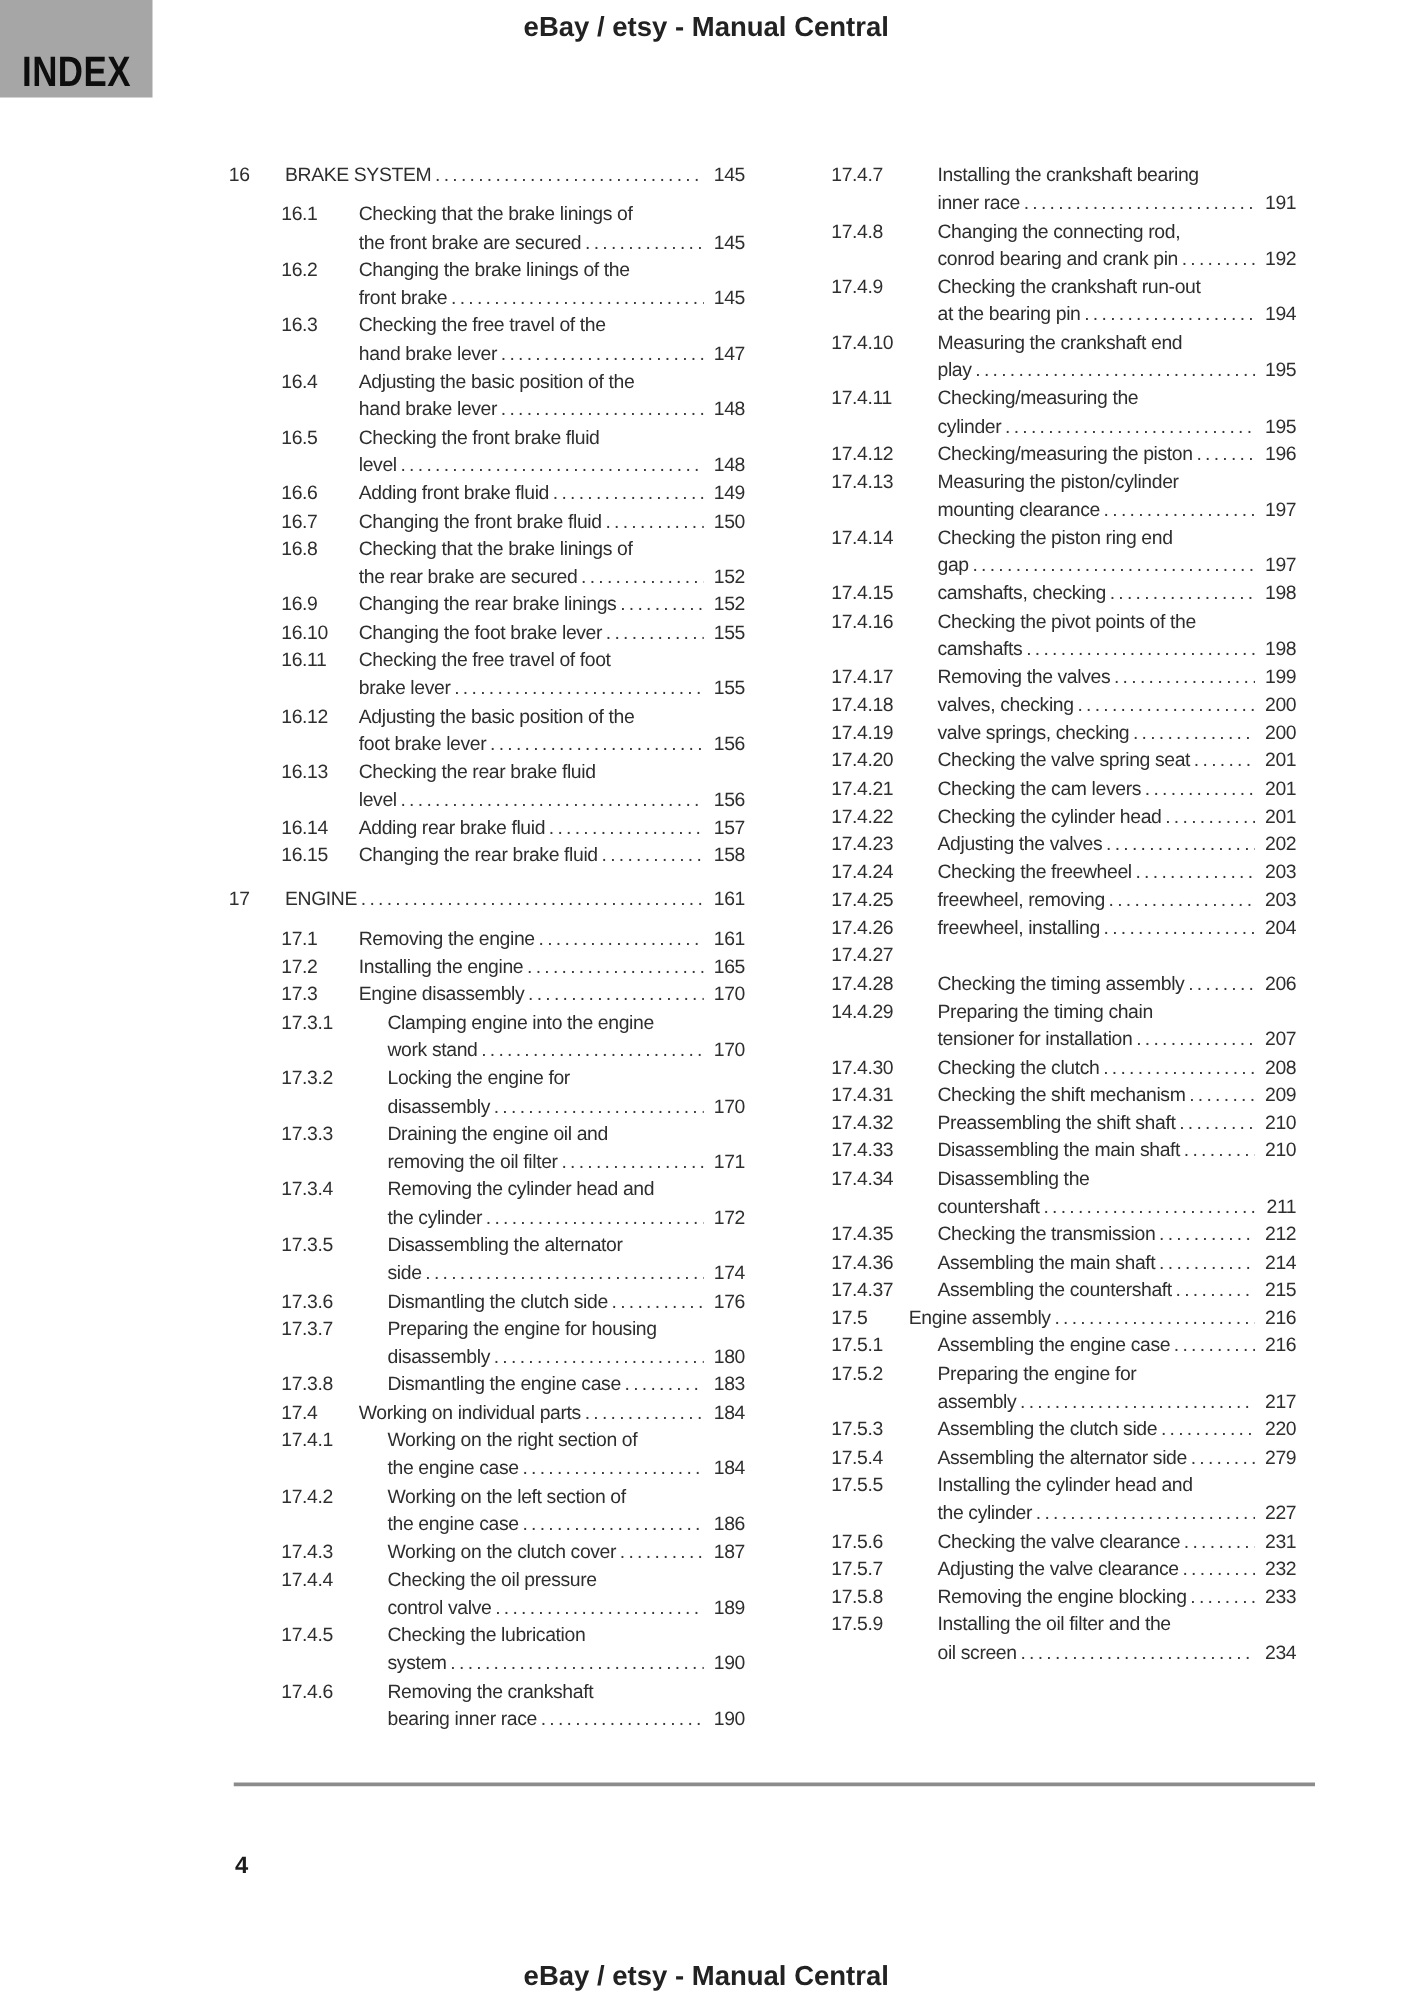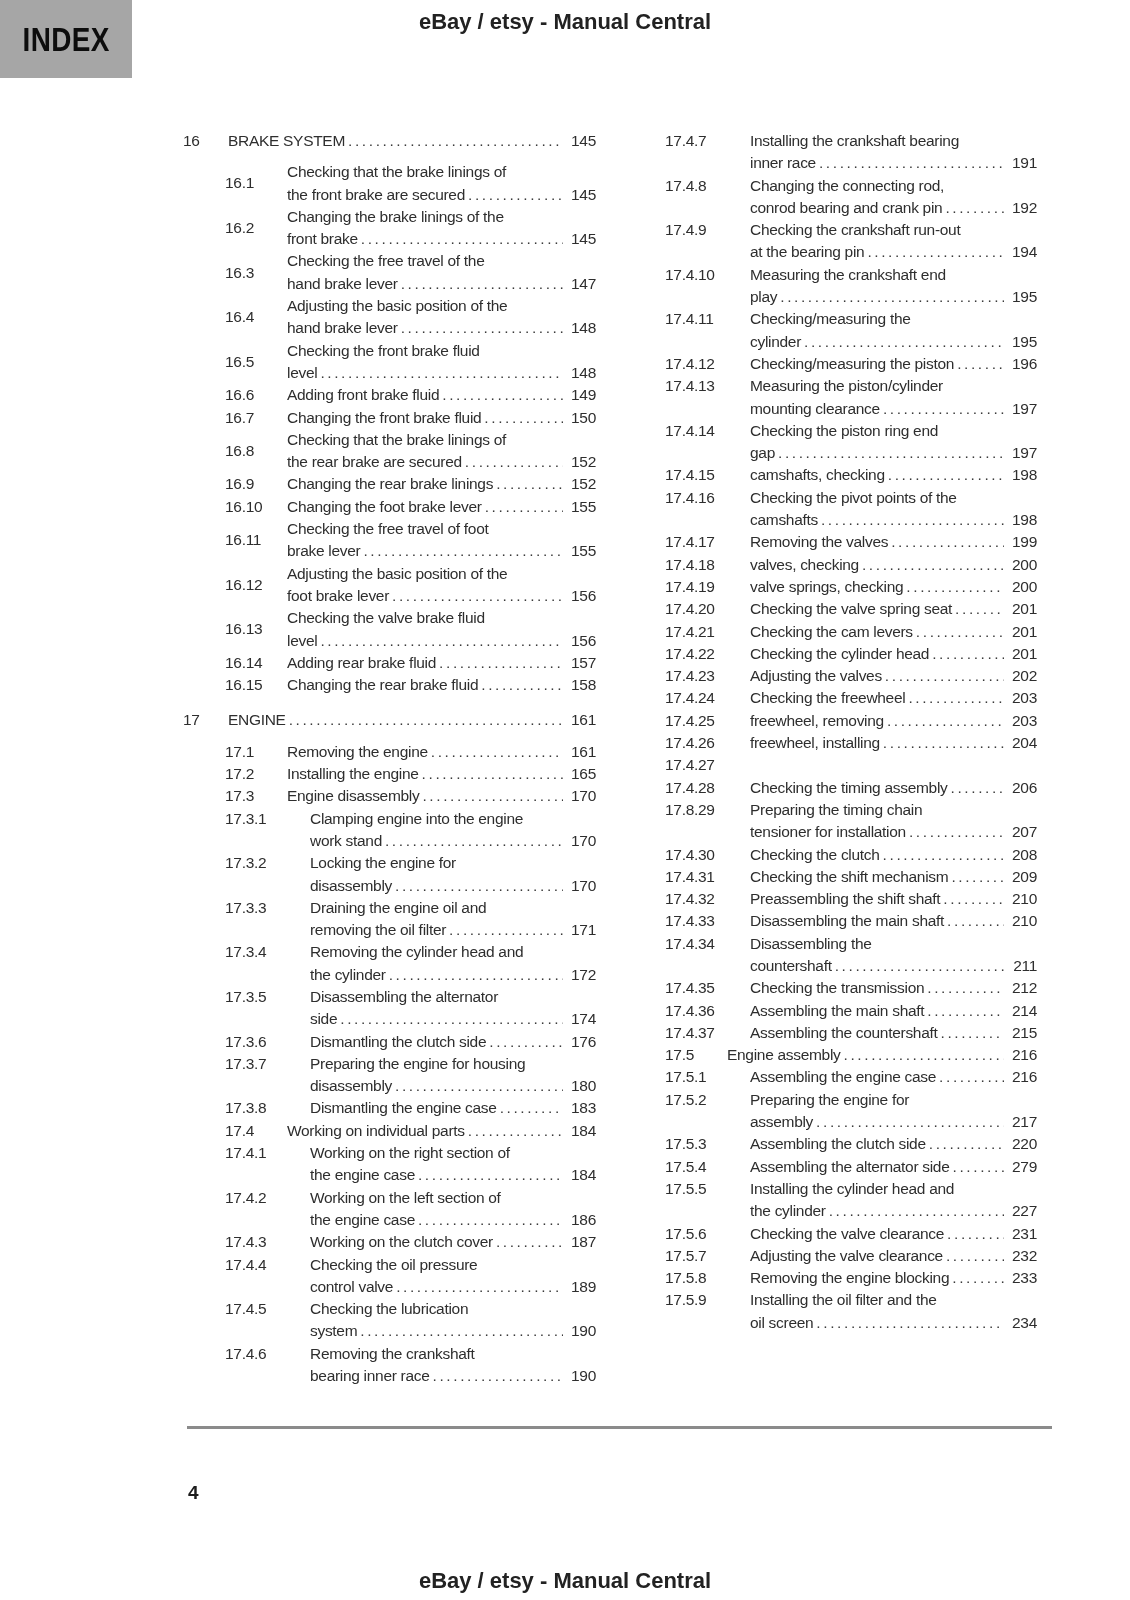--- a/index.html
+++ b/index.html
@@ -7,23 +7,23 @@
     position:relative;
     width:1130px; height:1600px;
     background:#ffffff;
     font-family:"Liberation Sans", sans-serif;
     color:#2e2e2e;
     overflow:hidden;
   }
   
   .index-box {
     position:absolute; left:0; top:0;
-    width:132px; height:78px;
+    width:122px; height:78px;
     background:#a6a6a6;
-    display:flex; align-items:center; justify-content:center;
+    display:flex; align-items:flex-end; justify-content:center;
   }
   .index-box .index-label {
     font-size:34px; font-weight:700; color:#0d0d0d;
     transform:scaleX(0.82); letter-spacing:0.5px;
   }
   .doc-title {
     position:absolute; left:0; top:9px; width:100%;
     text-align:center; font-size:22px; font-weight:600; color:#222;
   }
   
@@ -32,21 +32,21 @@
     width:854px;
     display:flex;
     font-size:15.5px; line-height:22.3px; letter-spacing:-0.3px;
   }
   .col-left  { width:413px; margin-right:27px; }
   .col-right { width:414px; }
   .entry { display:flex; align-items:flex-start; }
   .entry .num  { flex:0 0 auto; }
   .entry .body { flex:1 1 auto; min-width:0; }
   .level0 .num { width:45px; }
-  .level1 { padding-left:42px;align-items:center; } .level1 .num { width:62px; }
+  .level1 { padding-left:42px; } .level1 .num { width:62px; }
   .level2 { padding-left:42px; } .level2 .num { width:85px; }
   .level0 { margin-top:13px; margin-bottom:9px; }
   .level0:first-child { margin-top:0; }
   .line { white-space:nowrap; }
   .lastline { display:flex; align-items:baseline; }
   .lastline .txt { white-space:nowrap; }
   .dots {
     flex:1 1 10px; min-width:10px; overflow:hidden;
     white-space:nowrap; letter-spacing:2.6px;
     margin:0 5px 0 3px; color:#3a3a3a;
@@ -216,21 +216,21 @@
             <div class="lastline">
               <span class="txt">foot brake lever</span>
               <span class="dots"></span>
               <span class="pg">156</span>
             </div>
           </div>
         </div>
         <div class="entry level1">
           <span class="num">16.13</span>
           <div class="body">
-            <div class="line">Checking the valve brake fluid</div>
+            <div class="line">Checking the rear brake fluid</div>
             <div class="lastline">
               <span class="txt">level</span>
               <span class="dots"></span>
               <span class="pg">156</span>
             </div>
           </div>
         </div>
         <div class="entry level1">
           <span class="num">16.14</span>
           <div class="body">
@@ -669,21 +669,21 @@
           <span class="num">17.4.28</span>
           <div class="body">
             <div class="lastline">
               <span class="txt">Checking the timing assembly</span>
               <span class="dots"></span>
               <span class="pg">206</span>
             </div>
           </div>
         </div>
         <div class="entry level2">
-          <span class="num">17.8.29</span>
+          <span class="num">14.4.29</span>
           <div class="body">
             <div class="line">Preparing the timing chain</div>
             <div class="lastline">
               <span class="txt">tensioner for installation</span>
               <span class="dots"></span>
               <span class="pg">207</span>
             </div>
           </div>
         </div>
         <div class="entry level2">

